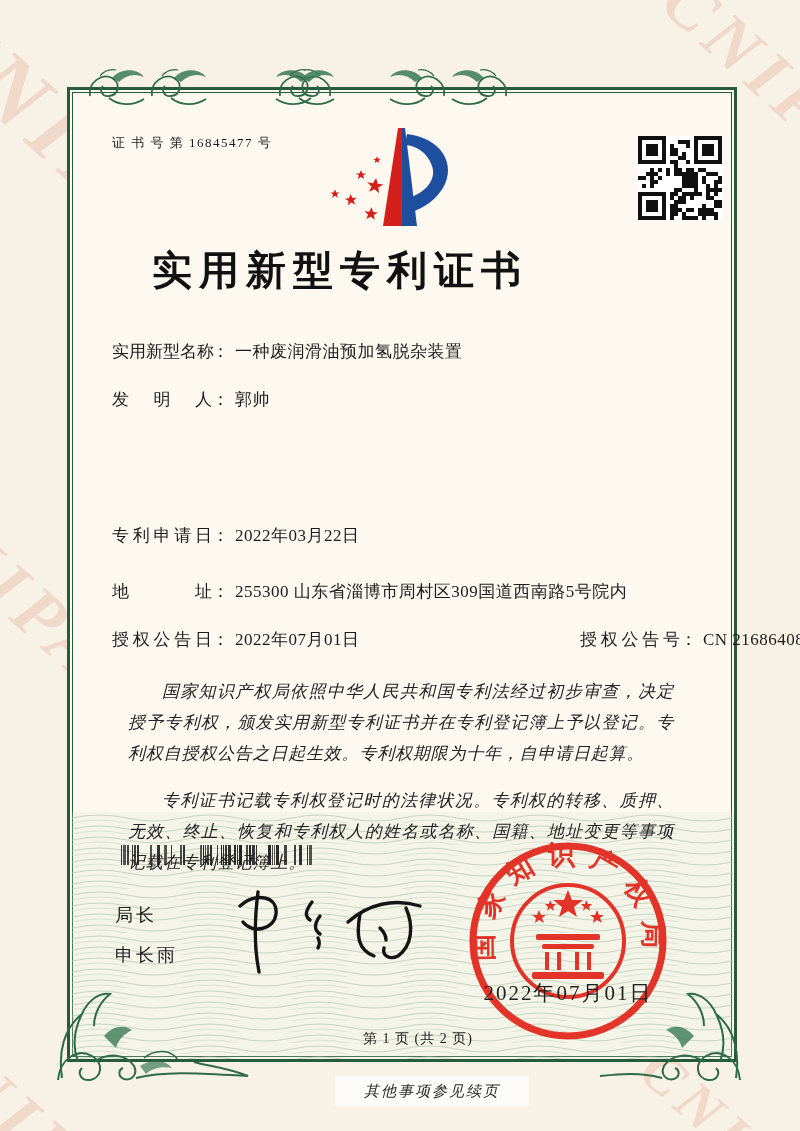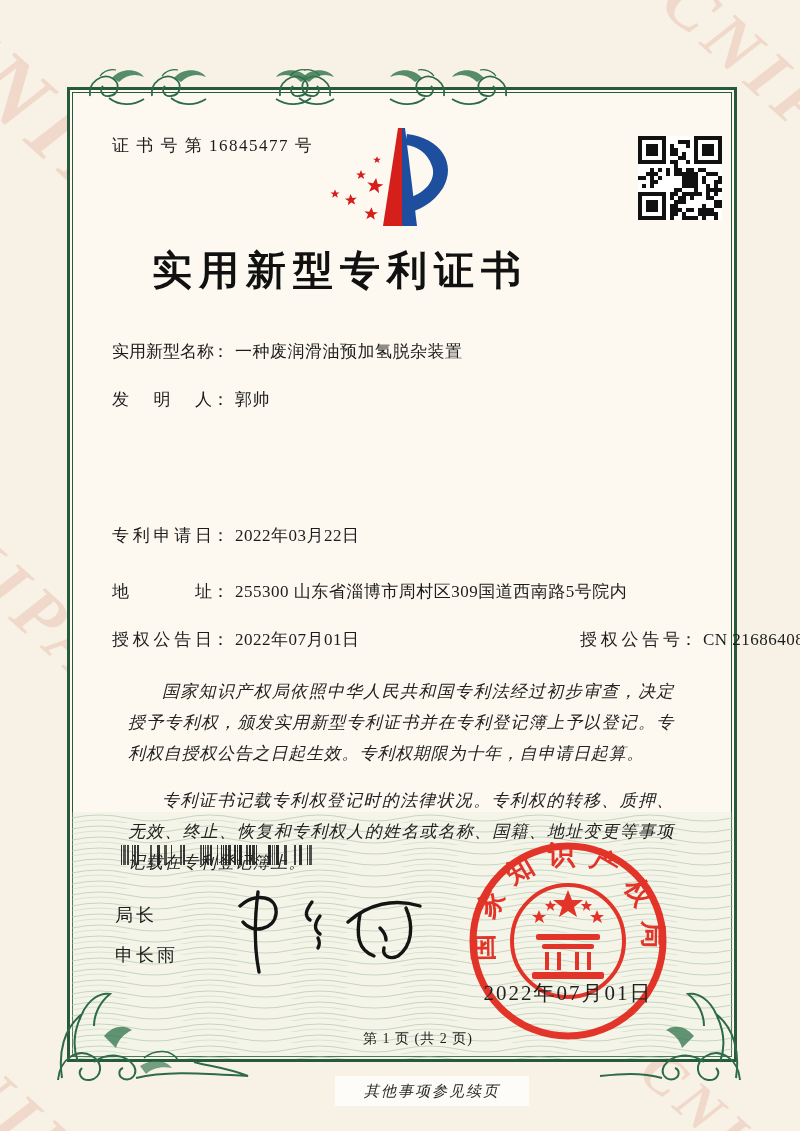--- a/index.html
+++ b/index.html
@@ -22,21 +22,21 @@
     border:3px solid #27593b;background:#fdf9f0;box-sizing:border-box;
   }
   .frame::before{
     content:"";position:absolute;inset:2px;border:1px solid #27593b;pointer-events:none;
   }
   
   .waveband{position:absolute;left:72px;top:812px;width:661px;height:247px;overflow:hidden;}
   
   .ornament{position:absolute;pointer-events:none;}
   
-  .cert-no{position:absolute;left:112px;top:134px;font-size:17px;letter-spacing:1.5px;}
+  .cert-no{position:absolute;left:112px;top:134px;font-size:13px;letter-spacing:1.5px;}
   .logo{position:absolute;left:325px;top:120px;}
   .qr{position:absolute;left:638px;top:136px;width:84px;height:84px;background:#fff;padding:0;}
   .title{
     position:absolute;left:0;top:243px;width:680px;text-align:center;
     font-size:40px;font-weight:bold;letter-spacing:7px;color:#111;
   }
   
   .field{position:absolute;left:112px;font-size:17px;white-space:nowrap;}
   .flabel{display:inline-block;width:100px;text-align:justify;text-align-last:justify;vertical-align:bottom;}
   .colon{display:inline-block;}

